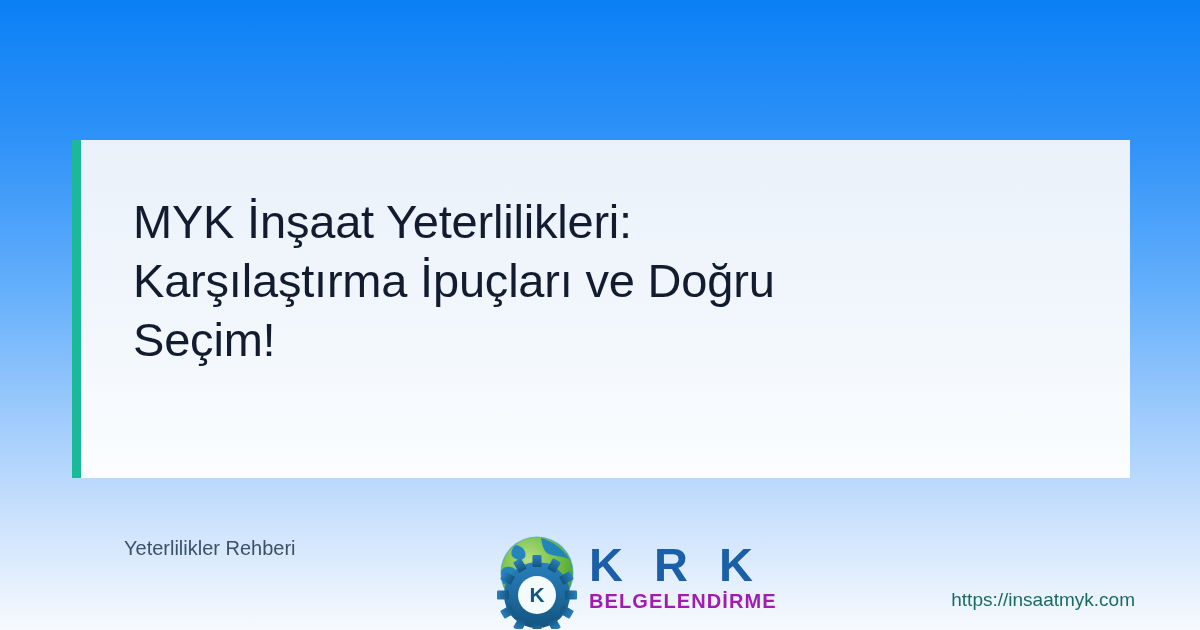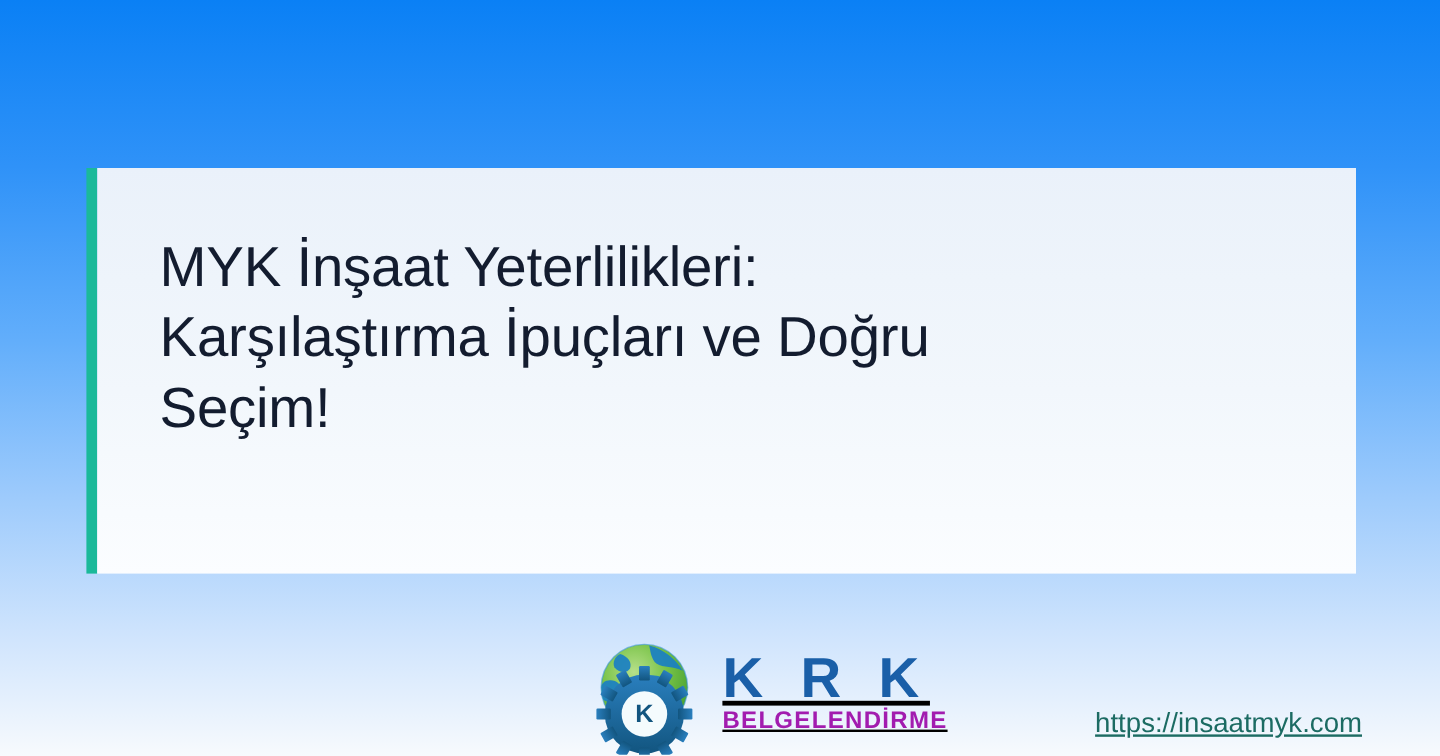--- a/index.html
+++ b/index.html
@@ -90,26 +90,25 @@
   #emblem {
     position:relative;
     width:100px;
     height:100px;
     flex:0 0 100px;
   }
 
   #emblem svg { display:block; width:100px; height:100px; }
 
   #wordmark {
-    margin-left:15px;
+    margin-left:2px;
     display:flex;
     flex-direction:column;
     justify-content:flex-start;
     padding-bottom:4px;
-    text-decoration:underline;
   }
 
   #brand-name {
     font-size:47px;
     font-weight:bold;
     color:#1a5fa8;
     letter-spacing:9px;
     line-height:0.98;
     white-space:nowrap;
   }
@@ -122,41 +121,41 @@
     line-height:1;
     margin-top:3px;
     white-space:nowrap;
   }
 
   
   #site-url {
     position:absolute;
     right:65px;
     top:70px;
-    font-size:23px;
+    font-size:19px;
     color:#1c6b63;
     white-space:nowrap;
-    text-decoration:underline;
   }
 </style>
 </head>
 <body>
 
 <div id="hero-card">
 
   <div id="accent-bar"></div>
 
   <div id="card-body">
     <h1 id="headline">MYK İnşaat Yeterlilikleri: Karşılaştırma İpuçları ve Doğru Seçim!</h1>
   </div>
 
 </div>
 
 <div id="footer-row">
 
+  <div id="subtitle">Yeterlilikler Rehberi</div>
 
   <div id="brand-logo">
 
     <div id="emblem">
       <svg viewBox="0 0 100 100" xmlns="http://www.w3.org/2000/svg">
         <defs>
           <radialGradient id="globeGrad" cx="38%" cy="32%" r="78%">
             <stop offset="0%" stop-color="#b7e08a"></stop>
             <stop offset="48%" stop-color="#79c348"></stop>
             <stop offset="100%" stop-color="#3d9b2c"></stop>

